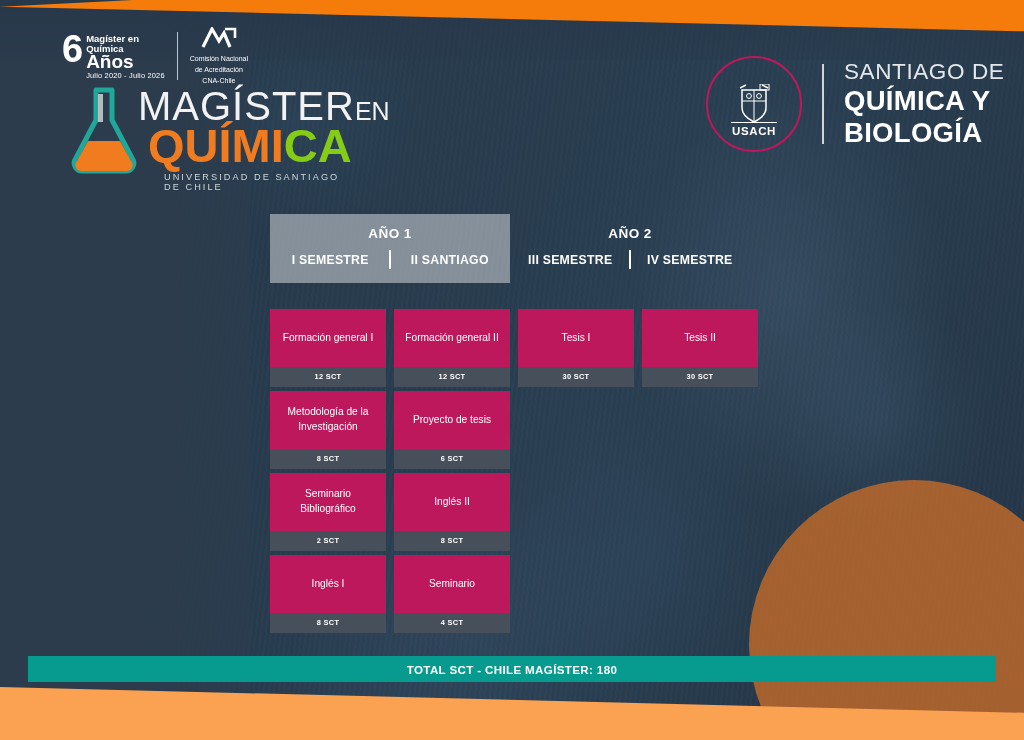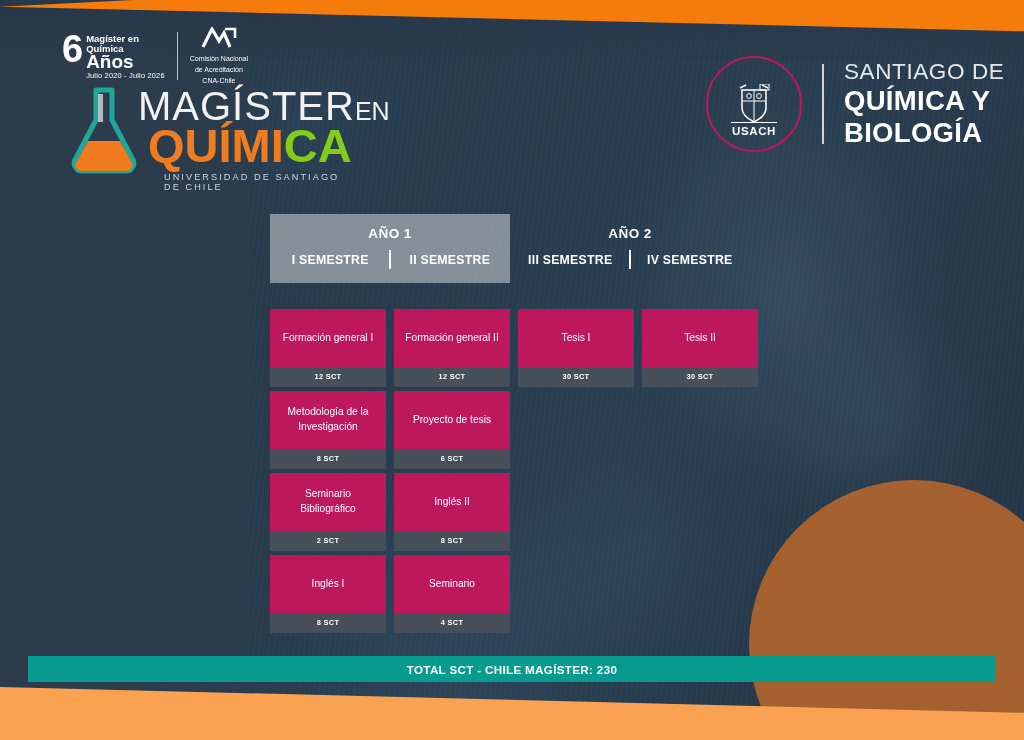--- a/index.html
+++ b/index.html
@@ -174,21 +174,21 @@
   </div>
 
   <div class="curric">
 
     <div class="years">
       <div class="yearblock shaded">
         <div class="year-title">AÑO 1</div>
         <div class="sem-row">
           <div class="sem-cell">I SEMESTRE</div>
           <div class="sem-div"></div>
-          <div class="sem-cell">II SEMESTRE</div>
+          <div class="sem-cell">II SANTIAGO</div>
         </div>
       </div>
       <div class="yearblock">
         <div class="year-title">AÑO 2</div>
         <div class="sem-row">
           <div class="sem-cell">III SEMESTRE</div>
           <div class="sem-div"></div>
           <div class="sem-cell">IV SEMESTRE</div>
         </div>
       </div>
@@ -224,15 +224,15 @@
       </div>
 
       <div class="col">
         <div class="course c-h58">Tesis II</div>
         <div class="sct">30 SCT</div>
       </div>
 
     </div>
   </div>
 
-  <div class="total-bar">TOTAL SCT - CHILE MAGÍSTER: 230</div>
+  <div class="total-bar">TOTAL SCT - CHILE MAGÍSTER: 180</div>
 
 </div>
 
 </body></html>

